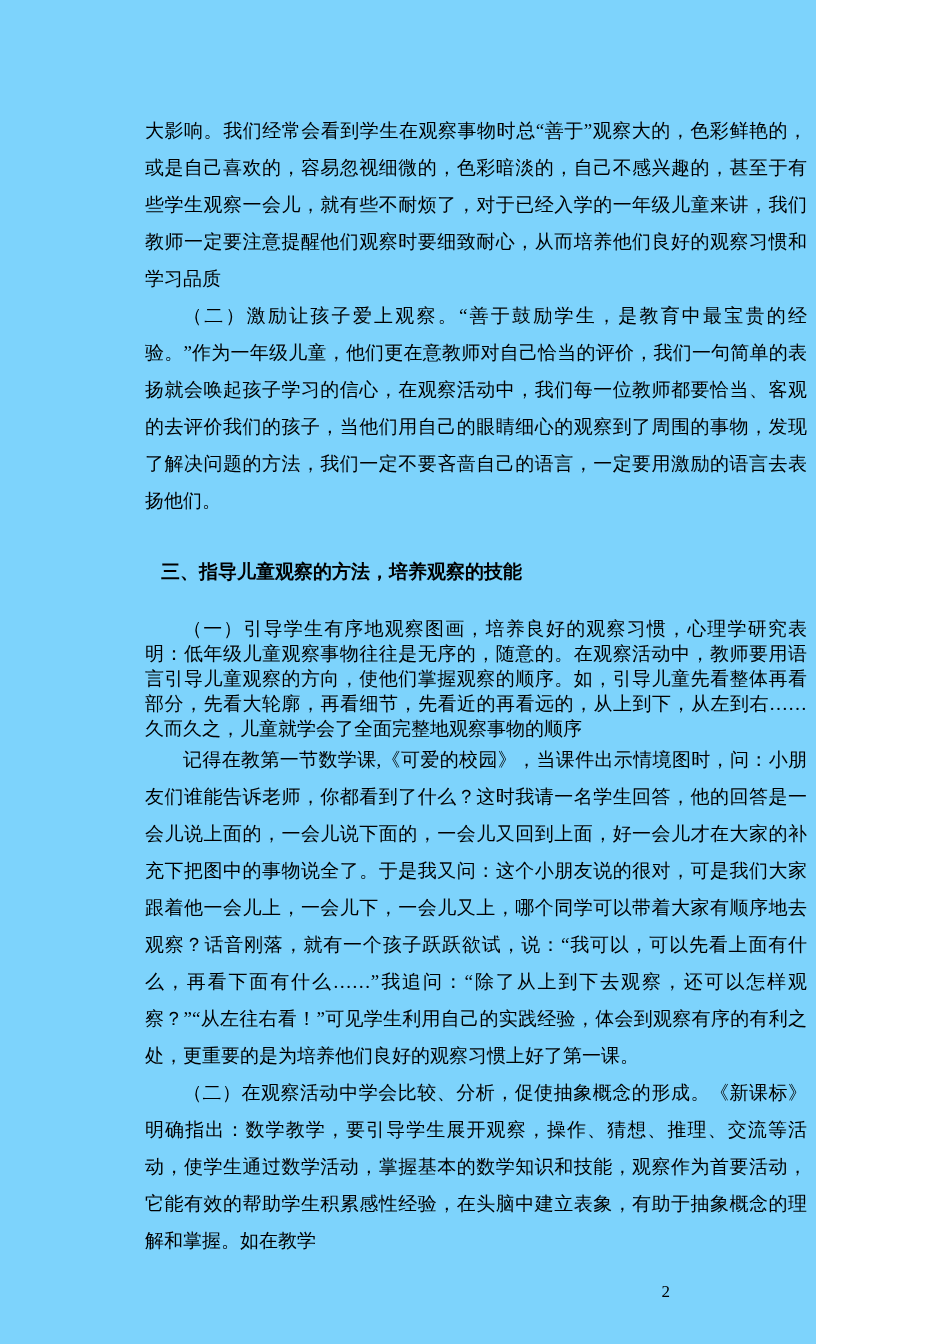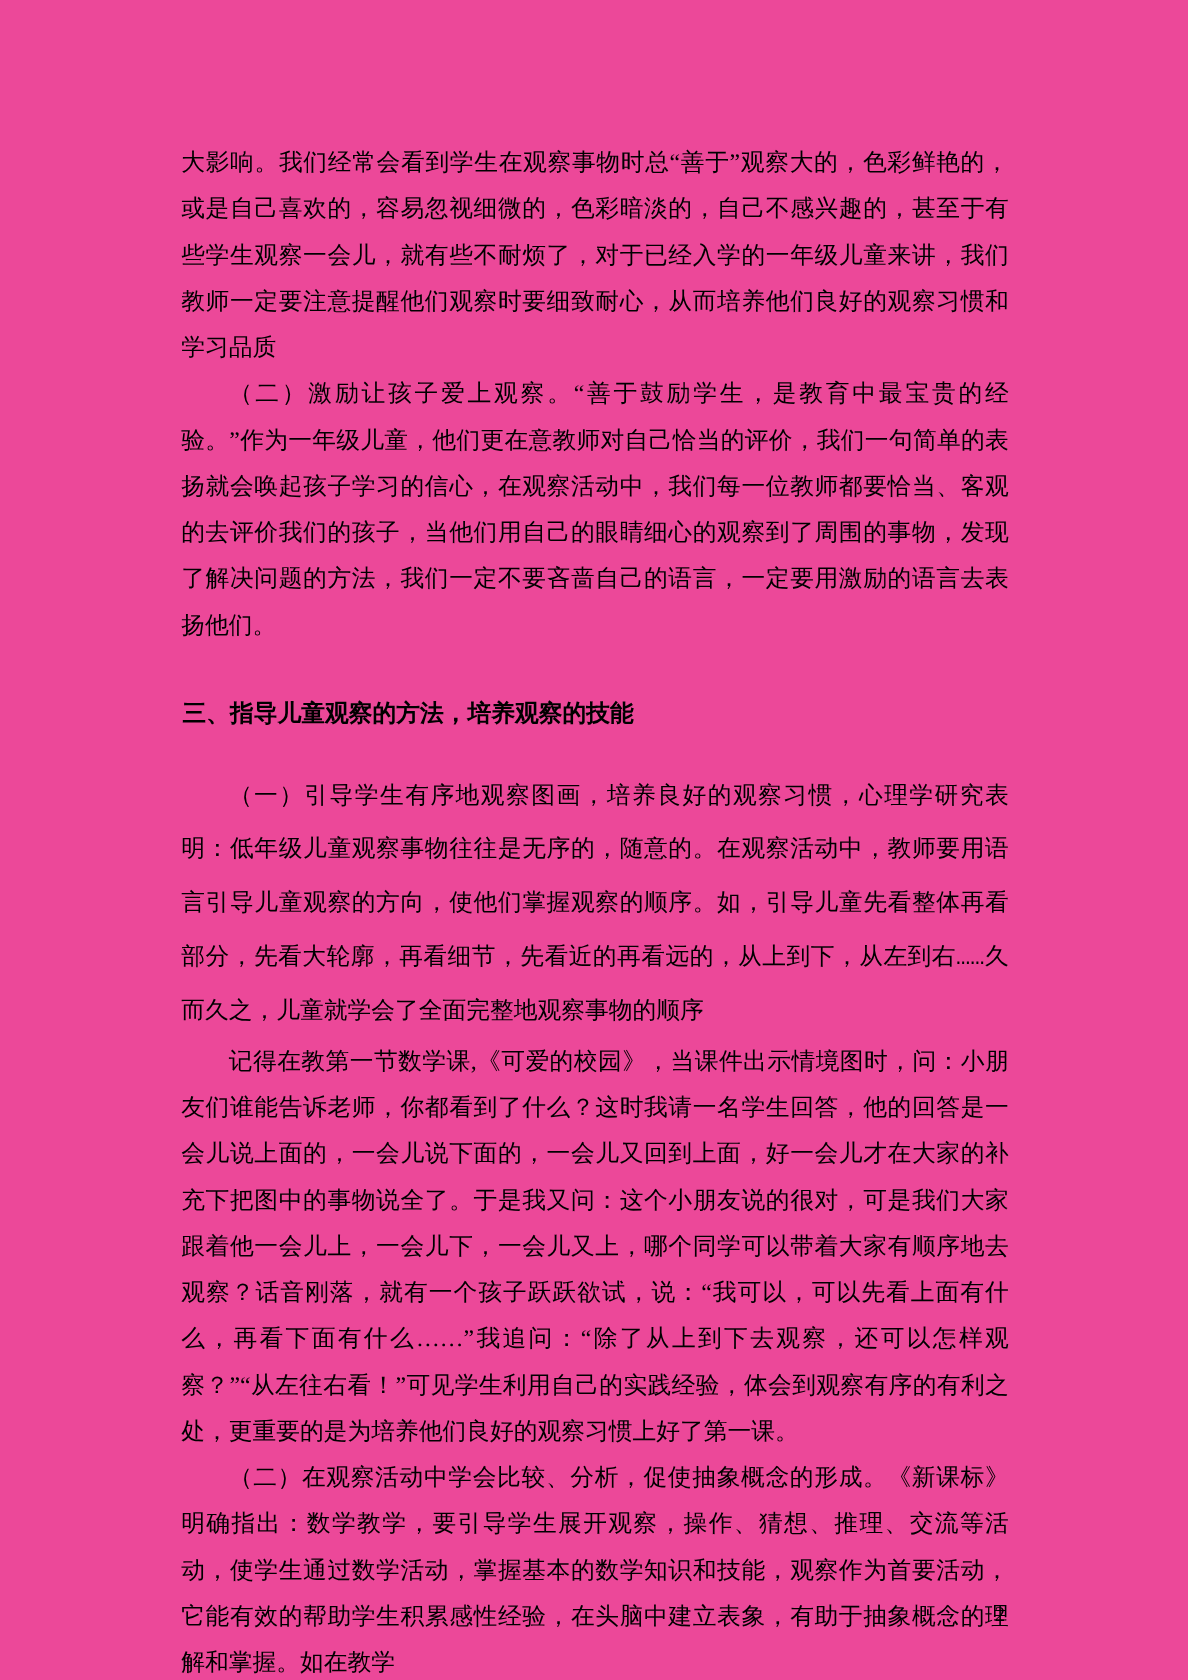--- a/index.html
+++ b/index.html
@@ -2,23 +2,23 @@
 <html><head>
 <meta charset="utf-8">
 <style>
   html, body {
     margin: 0;
     padding: 0;
     background: #ffffff;
   }
   .page {
     position: relative;
-    width: 950px;
+    width: 816px;
     height: 1344px;
-    background: #ec4899;
+    background: #7dd3fc;
     font-family: "Liberation Serif", "DejaVu Serif", serif;
     color: #000000;
     overflow: hidden;
   }
   .content {
     position: absolute;
     left: 145px;
     top: 112px;
     width: 662px;
     text-align: justify;
@@ -27,28 +27,27 @@
   .para {
     font-size: 19px;
     line-height: 37px;
     text-indent: 2em;
     margin: 0;
   }
   .para.flush {
     text-indent: 0;
   }
   .para.wide {
-    line-height: 43px;
-    font-family: Liberation Mono, monospace;
+    line-height: 25px;
   }
   .heading {
     font-size: 19px;
     line-height: 37px;
     font-weight: bold;
-    margin: 34px 0 26px 1px;
+    margin: 34px 0 26px 16px;
   }
   .page-number {
     position: absolute;
     right: 146px;
     bottom: 44px;
     font-size: 17px;
     line-height: 1;
   }
 </style>
 </head>

